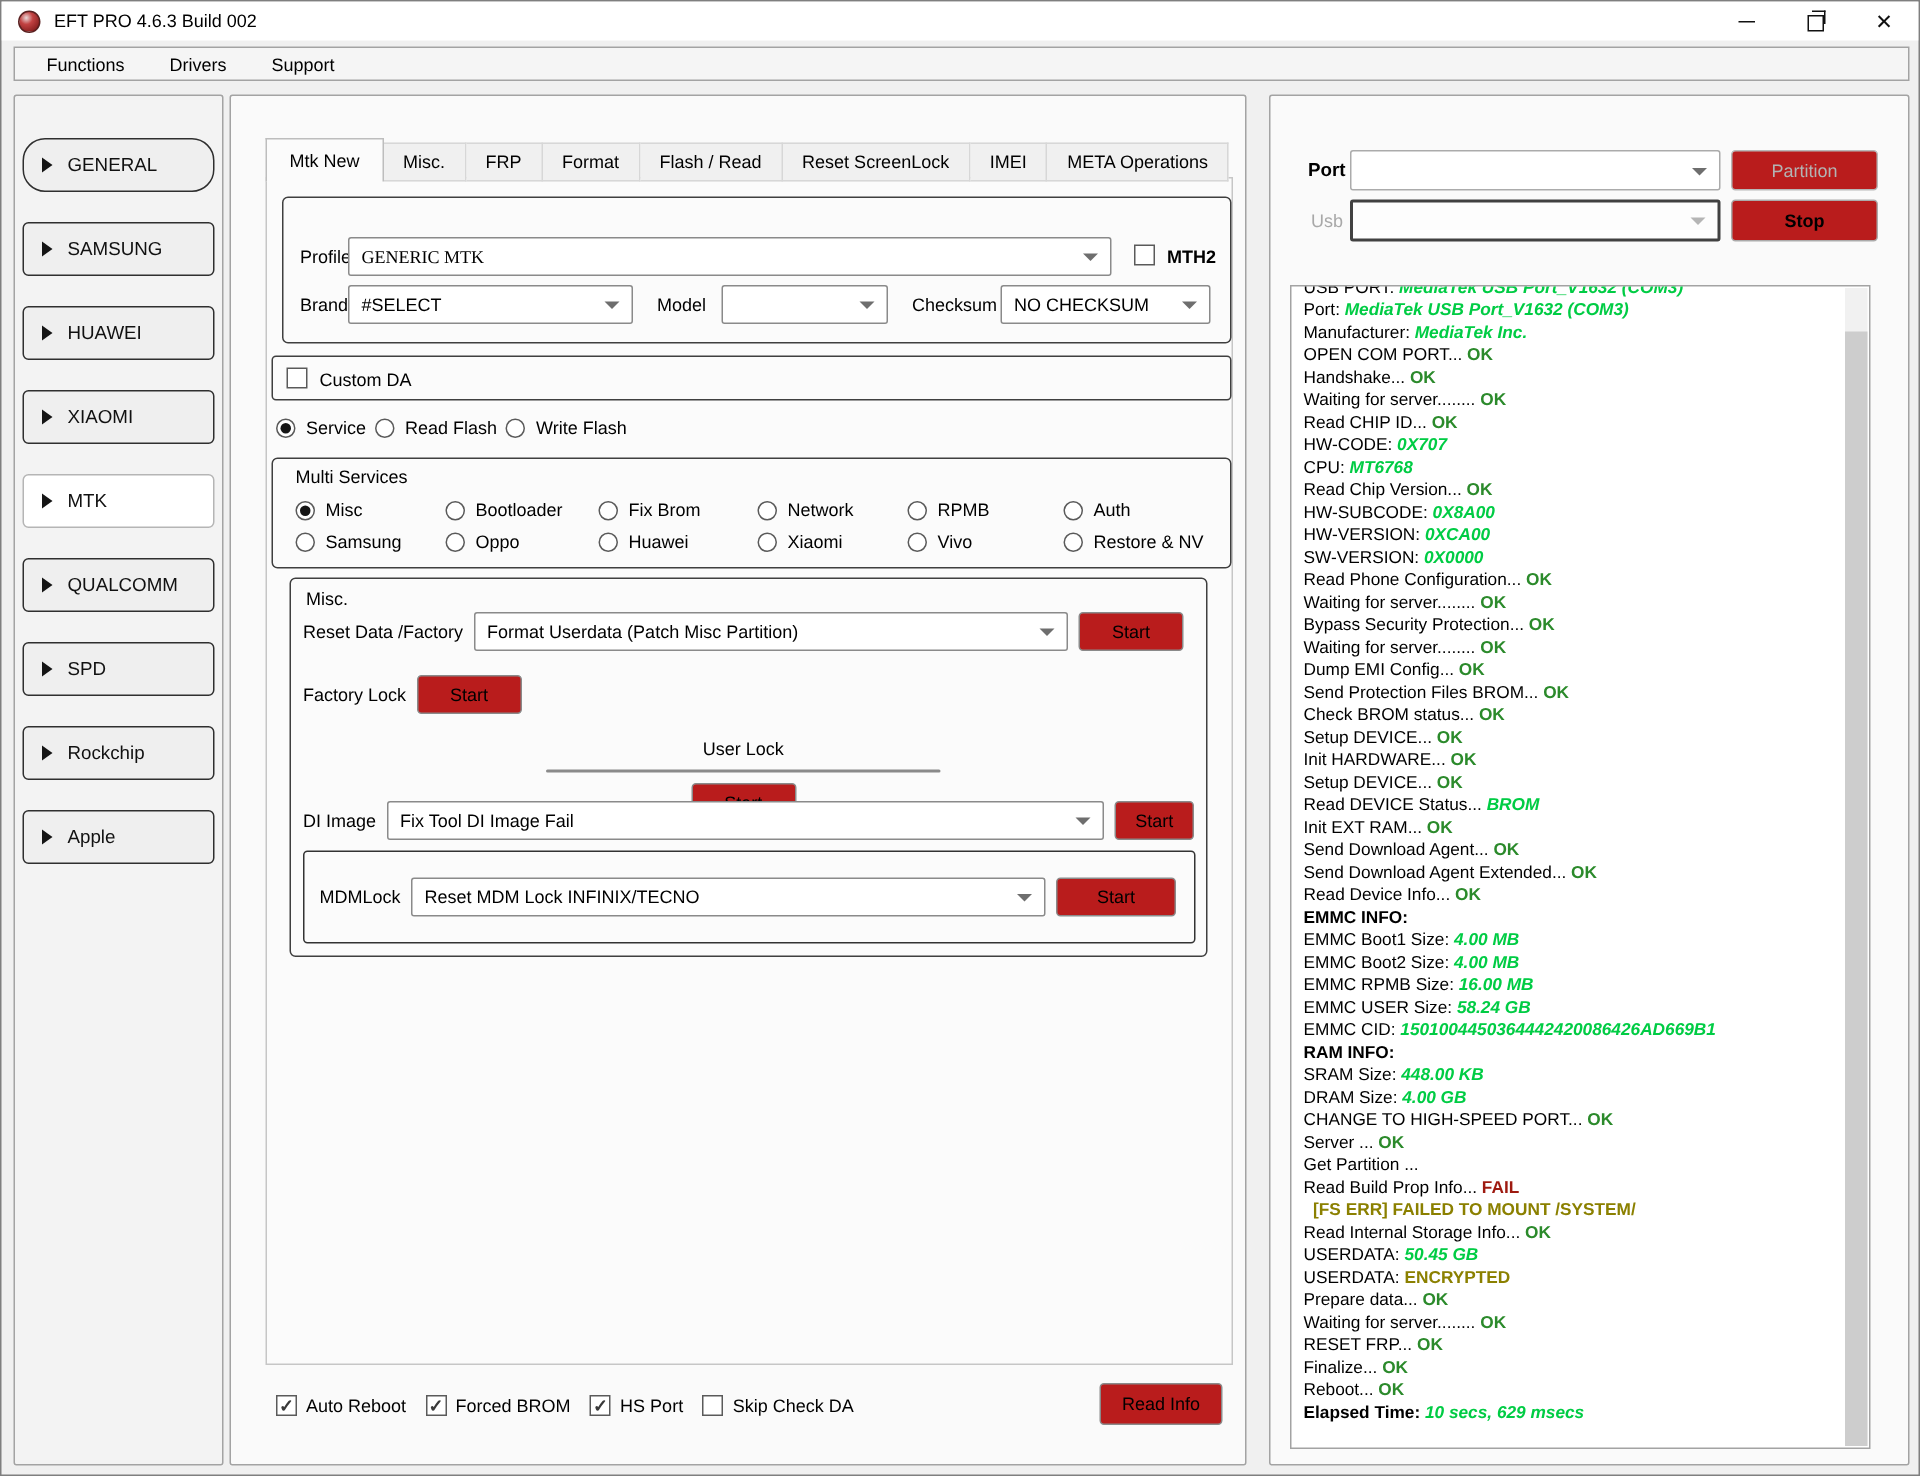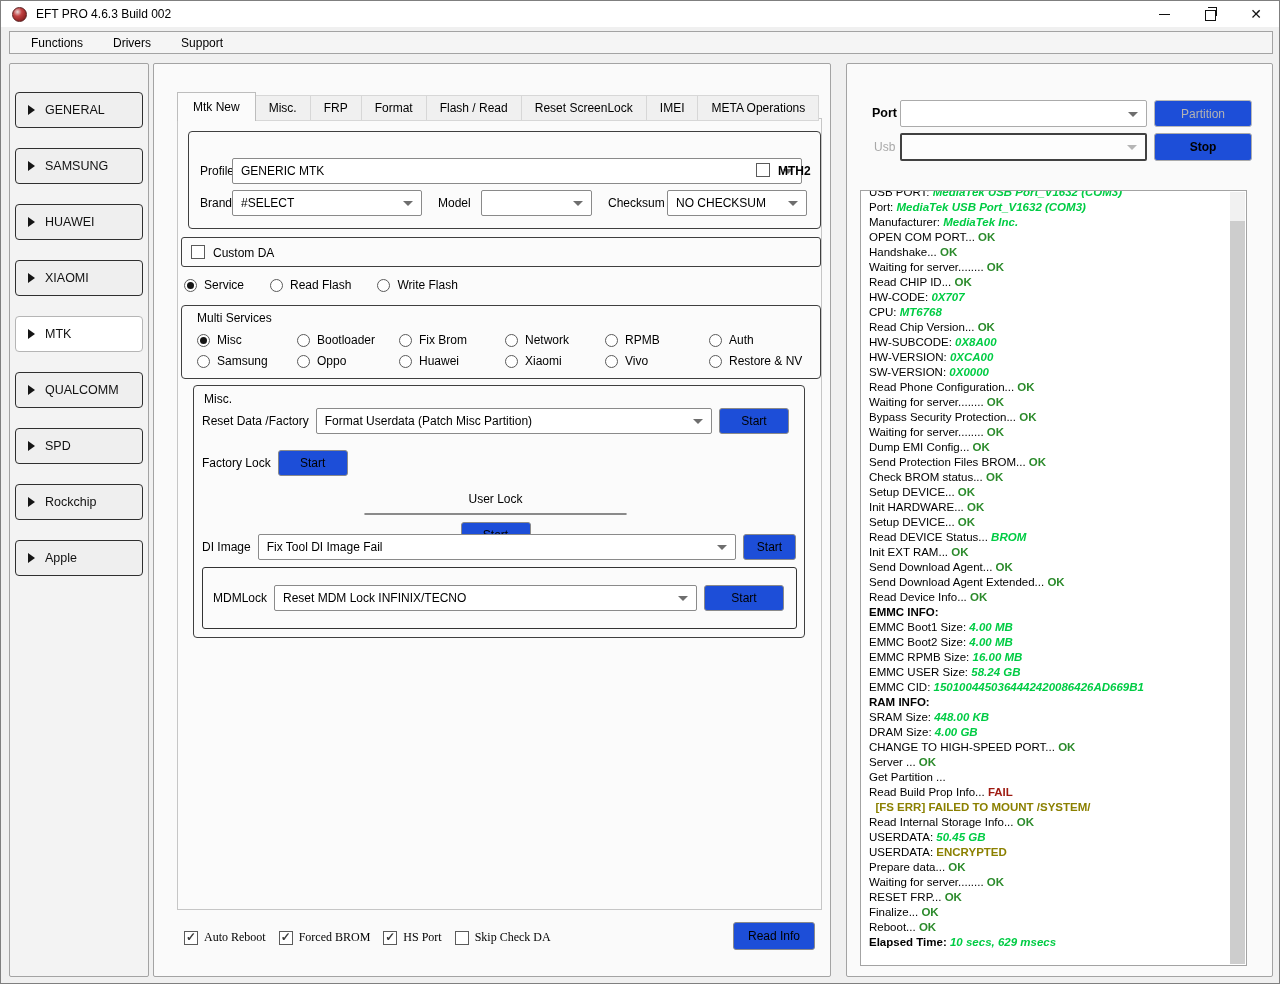--- a/index.html
+++ b/index.html
@@ -22,67 +22,67 @@
   .menu-item:first-child{margin-left:6px;}
 
   
   .panel{position:absolute;background:#fafafa;border:1px solid #a3a3a3;border-radius:2px;box-sizing:border-box;}
   #sidebar{left:8px;top:62px;width:140px;height:914px;background:#f3f3f3;}
   #center{left:152px;top:62px;width:678px;height:914px;}
   #right{left:845px;top:62px;width:427px;height:914px;}
 
   
   .side-btn{position:relative;width:128px;height:36px;margin:0 auto 20px;background:#efefef;border:1.4px solid #2f2f2f;border-radius:4px;display:flex;align-items:center;padding-left:12px;gap:10px;box-sizing:border-box;font-size:12.5px;color:#111;}
-  .side-btn:first-child{margin-top:28px;}
+  .side-btn:first-child{margin-top:28px;border-radius:15px;}
   .side-btn.active{background:#ffffff;border:1px solid #b5b5b5;}
   .tri{width:0;height:0;border-left:7px solid #151515;border-top:5px solid transparent;border-bottom:5px solid transparent;flex:none;}
 
   
   .tabs{position:absolute;left:23px;top:28px;display:flex;align-items:flex-end;z-index:3;}
   .tab{height:26px;padding:0 13px;background:#f0f0f0;border:1px solid #d7d7d7;border-left:none;display:flex;align-items:center;font-size:12px;color:#000;box-sizing:border-box;}
   .tab:first-child{border-left:1px solid #d7d7d7;}
   .tab.active{background:#fbfbfb;border:1px solid #bdbdbd;border-bottom:none;height:29px;padding:0 15px;position:relative;z-index:4;}
   .tab-page{position:absolute;left:23px;top:54px;width:645px;height:792px;border:1px solid #c6c6c6;background:#fbfbfb;box-sizing:border-box;z-index:2;}
 
   
   .lbl{position:absolute;font-size:12px;color:#000;white-space:nowrap;}
   .combo{position:relative;background:#fff;border:1px solid #8a8a8a;border-radius:2px;height:26px;display:flex;align-items:center;padding:0 24px 0 8px;font-size:12px;color:#000;box-sizing:border-box;overflow:hidden;}
   .combo-text{white-space:nowrap;}
   .combo-arrow{position:absolute;right:8px;top:50%;margin-top:-2px;width:0;height:0;border-left:5px solid transparent;border-right:5px solid transparent;border-top:5px solid #6e6e6e;}
   .combo.disabled{border:2px solid #414141;background:#fdfdfd;}
   .combo.disabled .combo-arrow{border-top-color:#b5b5b5;}
-  .btn{background:#1d4ed8;border:1px solid #8a8a8a;border-radius:3px;font-size:12px;color:#000;display:flex;align-items:center;justify-content:center;box-sizing:border-box;font-family:inherit;}
+  .btn{background:#b91c1c;border:1px solid #8a8a8a;border-radius:3px;font-size:12px;color:#000;display:flex;align-items:center;justify-content:center;box-sizing:border-box;font-family:inherit;}
   .radio{width:13px;height:13px;border:1px solid #5a5a5a;border-radius:50%;background:#fff;box-sizing:border-box;position:relative;flex:none;}
   .radio.on::after{content:'';position:absolute;left:2px;top:2px;width:7px;height:7px;border-radius:50%;background:#151515;}
   .radio-item{display:flex;align-items:center;gap:7px;font-size:12px;color:#000;}
   .cb{width:14px;height:14px;border:1px solid #5a5a5a;background:#fff;box-sizing:border-box;display:flex;align-items:center;justify-content:center;flex:none;font-size:12px;font-weight:bold;color:#3a3a3a;}
   .cb.checked::after{content:"\2713";}
   .cb-item{display:flex;align-items:center;gap:6px;font-size:12px;color:#000;}
 
   
   .group{position:absolute;border:1.5px solid #3f3f3f;border-radius:4px;box-sizing:border-box;background:#fbfbfb;}
   #grp-profile{left:10px;top:12px;width:633px;height:98px;}
   #lbl-profile{left:11px;top:32px;}
-  #combo-profile{position:absolute;left:43px;top:26px;width:570px;}
+  #combo-profile{position:absolute;left:43px;top:26px;width:509px;font-family:Liberation Serif, serif;}
   #mth2-cb{position:absolute;left:567px;top:31px;}
   #lbl-mth2{left:589px;top:32px;font-weight:bold;}
   #lbl-brand{left:11px;top:64px;}
   #combo-brand{position:absolute;left:43px;top:58px;width:190px;}
   #lbl-model{left:249px;top:64px;}
   #combo-model{position:absolute;left:292px;top:58px;width:111px;}
   #lbl-checksum{left:419px;top:64px;}
   #combo-checksum{position:absolute;left:478px;top:58px;width:140px;}
 
   
   #box-customda{left:3px;top:118px;width:640px;height:30px;border:1px solid #3f3f3f;border-radius:3px;}
   #customda-cb{position:absolute;left:9px;top:7px;}
   #lbl-customda{left:31px;top:8px;}
 
   
-  #mode-radios{position:absolute;left:6px;top:159px;display:flex;gap:26px;align-items:flex-start;}
+  #mode-radios{position:absolute;left:6px;top:159px;display:flex;gap:6px;align-items:flex-start;}
 
   
   #grp-ms{left:3px;top:186px;width:640px;height:74px;}
   #lbl-ms{left:15px;top:5px;}
   .ms-row{position:absolute;left:15px;right:8px;display:grid;grid-template-columns:100px 102px 106px 100px 104px auto;align-items:center;height:18px;}
   #ms-row1{top:25px;}
   #ms-row2{top:46px;}
 
   
   #grp-misc{left:15px;top:266px;width:612px;height:253px;border-width:1.4px;}
@@ -94,21 +94,21 @@
   #misc-rows .svc-row:nth-child(2){top:64px;}
   #misc-rows .svc-row:nth-child(3){top:106px;flex-direction:column;}
   #misc-rows .svc-row:nth-child(4){top:148px;right:8px;}
   #misc-rows .svc-row:nth-child(4) .start{width:53px;}
   .svc-label{font-size:12px;color:#000;white-space:nowrap;flex:none;}
   #mdm-box{position:absolute;left:8px;top:181px;width:595px;height:62px;border:1.4px solid #333;border-radius:3px;box-sizing:border-box;}
   #mdm-box .svc-row{top:17px;left:10px;right:12px;}
   #mdm-box .start{width:80px;}
 
   
-  #footer-checks{position:absolute;left:30px;top:866px;display:flex;gap:13px;align-items:flex-start;font-family:Liberation Serif, serif;}
+  #footer-checks{position:absolute;left:30px;top:866px;display:flex;gap:13px;align-items:flex-start;}
   #read-info-btn{position:absolute;left:579px;top:858px;width:82px;height:28px;}
 
   
   #lbl-port{left:25px;top:42px;font-weight:bold;font-size:12.5px;}
   #combo-port{position:absolute;left:53px;top:36px;width:247px;height:27px;border-color:#ababab;}
   #btn-partition{position:absolute;left:307px;top:36px;width:98px;height:27px;border-color:#b8b8b8;color:#b3b3b3;}
   #lbl-usb{left:27px;top:76px;color:#a8a8a8;}
   #combo-usb{position:absolute;left:53px;top:69px;width:247px;height:28px;}
   #btn-stop{position:absolute;left:307px;top:69px;width:98px;height:28px;font-weight:bold;border-color:#ababab;}
 

